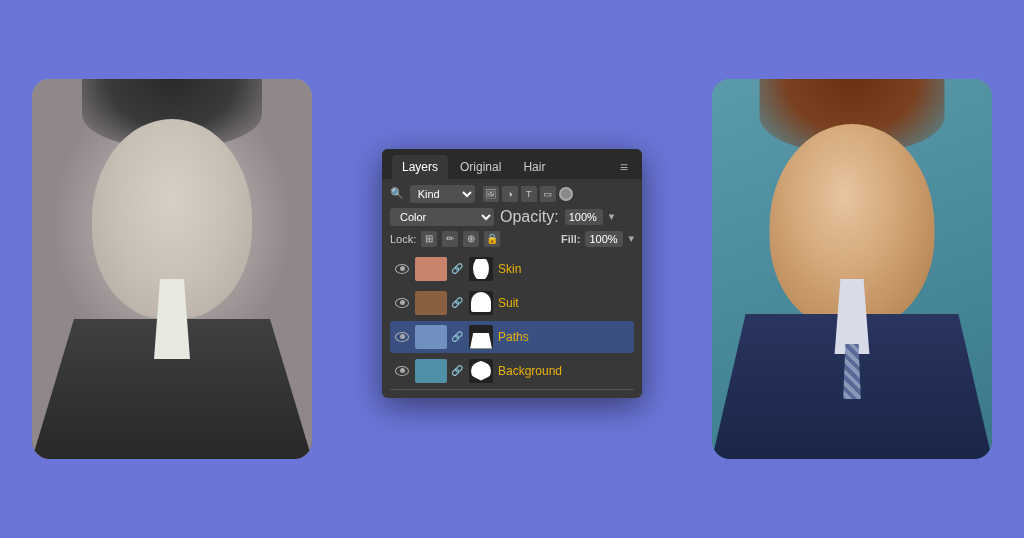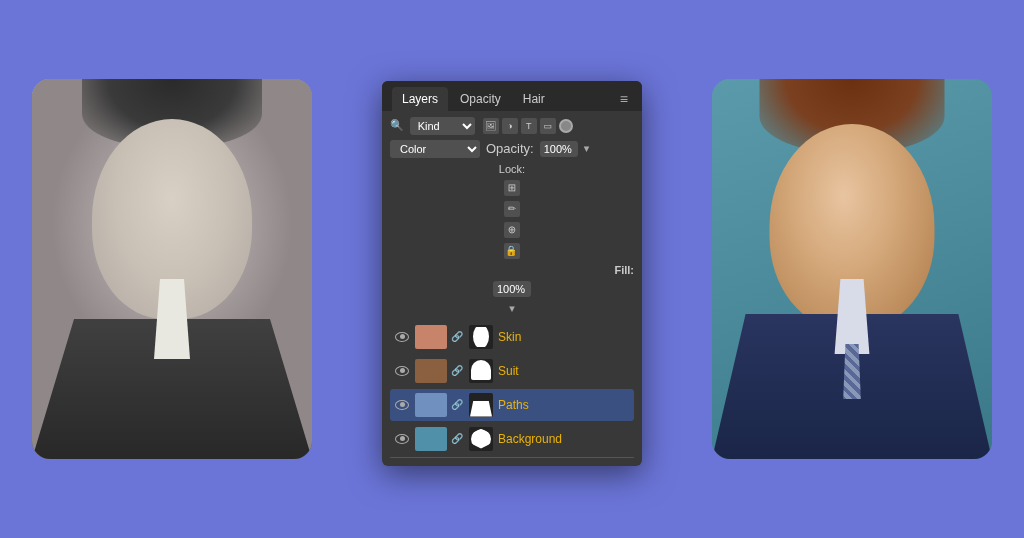--- a/index.html
+++ b/index.html
@@ -263,25 +263,25 @@
       margin-bottom: 5px;
     }
 
     .mode-select {
       background: #505050;
       color: #fff;
       border: none;
       border-radius: 3px;
       padding: 2px 6px;
       font-size: 11px;
-      width: 90px;
+      width: 104px;
     }
 
     .opacity-label {
-      font-size: 13px;
+      font-size: 16px;
       color: #ccc;
     }
 
     .opacity-value {
       font-size: 11px;
       color: #fff;
       background: #505050;
       border: none;
       border-radius: 3px;
       width: 38px;
@@ -289,21 +289,20 @@
     }
 
     
     .lock-row {
       display: flex;
       align-items: center;
       gap: 5px;
       margin-bottom: 6px;
       font-size: 11px;
       color: #ccc;
-      flex-direction: column;
     }
 
     .lock-icon-box {
       width: 16px;
       height: 16px;
       background: #505050;
       border-radius: 2px;
       display: flex;
       align-items: center;
       justify-content: center;
@@ -483,21 +482,21 @@
       <div class="bw-face-oval"></div>
       <div class="bw-suit"></div>
       <div class="bw-collar"></div>
     </div>
   </div>
 
   <div class="layers-panel">
 
     <div class="panel-tabs">
       <div class="panel-tab active">Layers</div>
-      <div class="panel-tab">Opacity</div>
+      <div class="panel-tab">Original</div>
       <div class="panel-tab">Hair</div>
       <div class="panel-menu-icon">≡</div>
     </div>
 
     <div class="panel-body">
 
       <div class="kind-row">
         <span class="kind-label">🔍</span>
         <select class="kind-select">
           <option>Kind</option>

